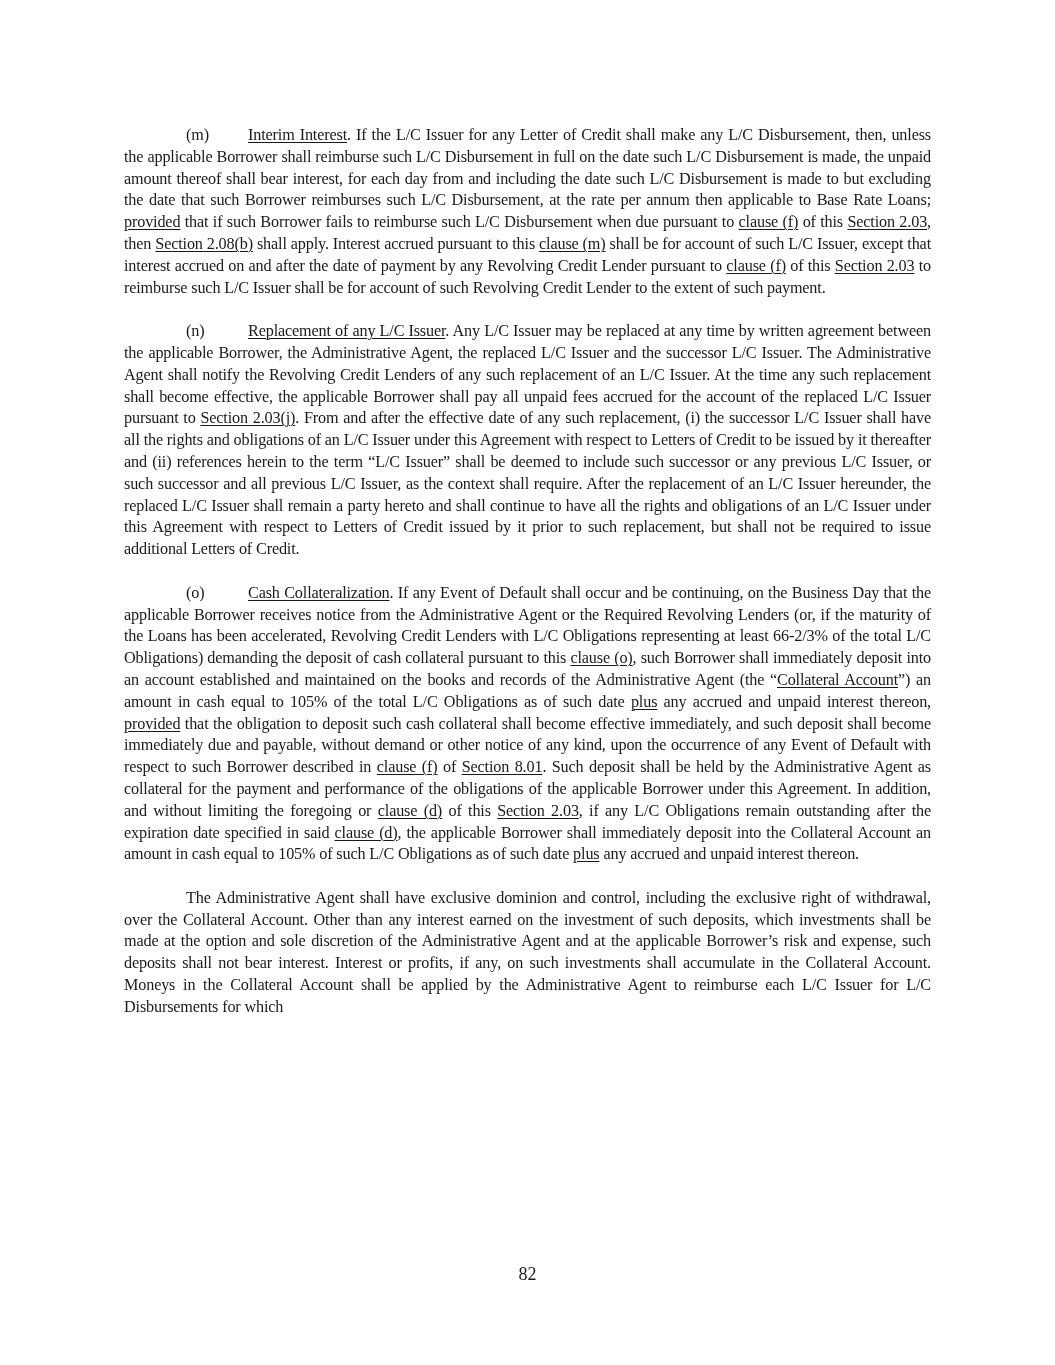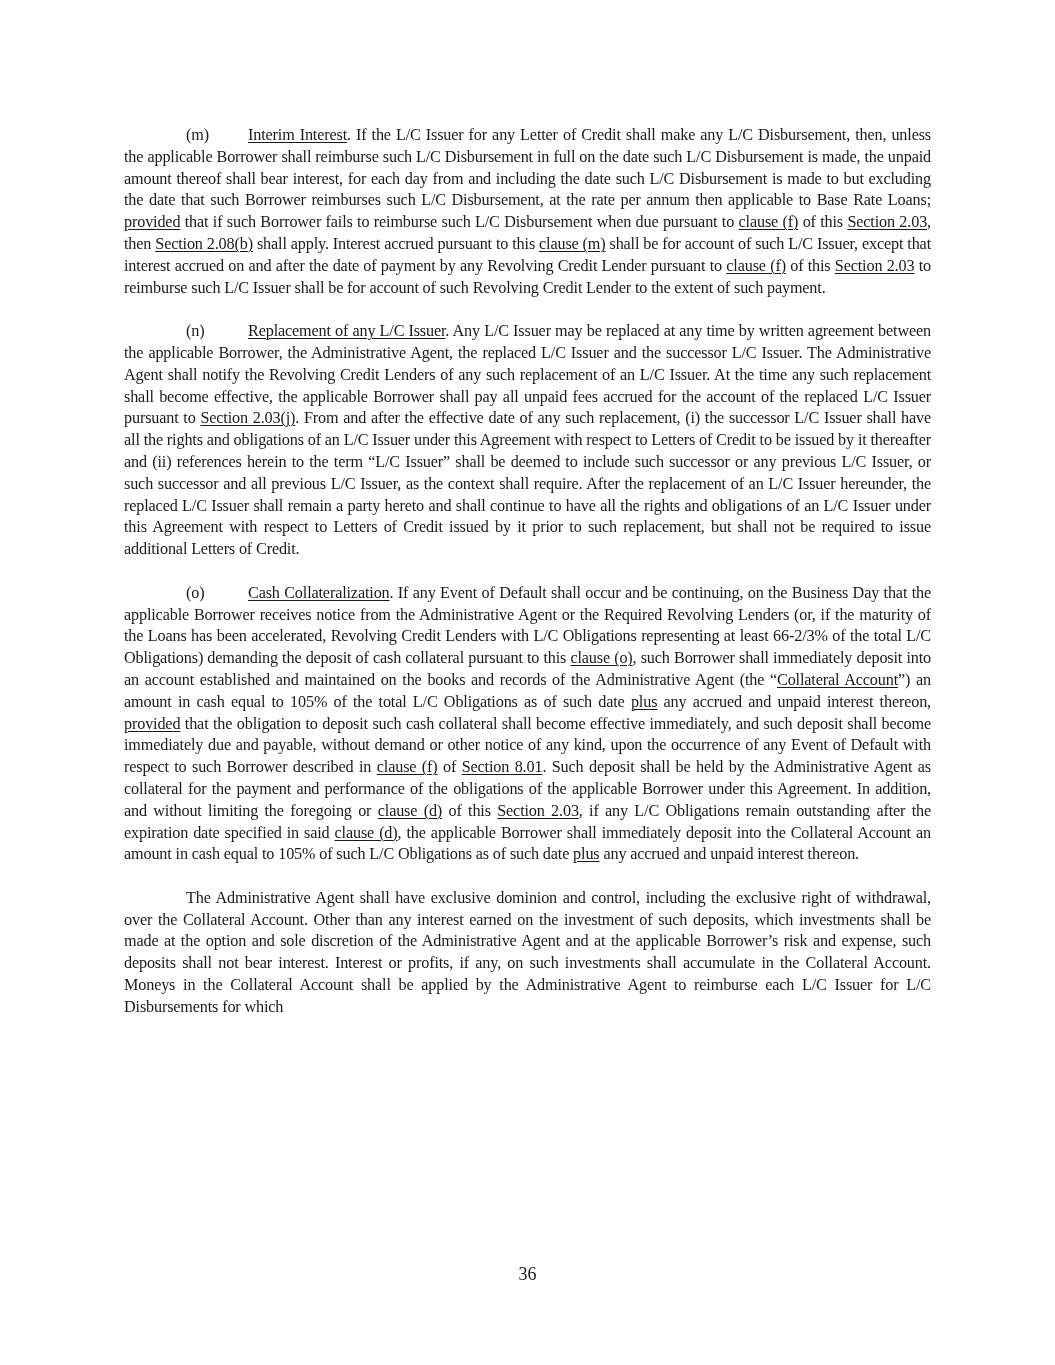--- a/index.html
+++ b/index.html
@@ -43,13 +43,13 @@
   </style>
 </head>
 <body>
 
 <div class="page" id="page">
     <p class="para indent"><span class="label">(m)</span><u>Interim Interest</u><span>.  If the L/C Issuer for any Letter of Credit shall make any L/C Disbursement, then, unless the applicable Borrower shall reimburse such L/C Disbursement in full on the date such L/C Disbursement is made, the unpaid amount thereof shall bear interest, for each day from and including the date such L/C Disbursement is made to but excluding the date that such Borrower reimburses such L/C Disbursement, at the rate per annum then applicable to Base Rate Loans; </span><u>provided</u><span> that if such Borrower fails to reimburse such L/C Disbursement when due pursuant to </span><u>clause (f)</u><span> of this </span><u>Section 2.03</u><span>, then </span><u>Section 2.08(b)</u><span> shall apply.  Interest accrued pursuant to this </span><u>clause (m)</u><span> shall be for account of such L/C Issuer, except that interest accrued on and after the date of payment by any Revolving Credit Lender pursuant to </span><u>clause (f)</u><span> of this </span><u>Section 2.03</u><span> to reimburse such L/C Issuer shall be for account of such Revolving Credit Lender to the extent of such payment.</span></p>
     <p class="para indent"><span class="label">(n)</span><u>Replacement of any L/C Issuer</u><span>.  Any L/C Issuer may be replaced at any time by written agreement between the applicable Borrower, the Administrative Agent, the replaced L/C Issuer and the successor L/C Issuer.  The Administrative Agent shall notify the Revolving Credit Lenders of any such replacement of an L/C Issuer.  At the time any such replacement shall become effective, the applicable Borrower shall pay all unpaid fees accrued for the account of the replaced L/C Issuer pursuant to </span><u>Section 2.03(j)</u><span>.  From and after the effective date of any such replacement, (i) the successor L/C Issuer shall have all the rights and obligations of an L/C Issuer under this Agreement with respect to Letters of Credit to be issued by it thereafter and (ii) references herein to the term “L/C Issuer” shall be deemed to include such successor or any previous L/C Issuer, or such successor and all previous L/C Issuer, as the context shall require.  After the replacement of an L/C Issuer hereunder, the replaced L/C Issuer shall remain a party hereto and shall continue to have all the rights and obligations of an L/C Issuer under this Agreement with respect to Letters of Credit issued by it prior to such replacement, but shall not be required to issue additional Letters of Credit.</span></p>
     <p class="para indent"><span class="label">(o)</span><u>Cash Collateralization</u><span>.  If any Event of Default shall occur and be continuing, on the Business Day that the applicable Borrower receives notice from the Administrative Agent or the Required Revolving Lenders (or, if the maturity of the Loans has been accelerated, Revolving Credit Lenders with L/C Obligations representing at least 66-2/3% of the total L/C Obligations) demanding the deposit of cash collateral pursuant to this </span><u>clause (o)</u><span>, such Borrower shall immediately deposit into an account established and maintained on the books and records of the Administrative Agent (the “</span><u>Collateral Account</u><span>”) an amount in cash equal to 105% of the total L/C Obligations as of such date </span><u>plus</u><span> any accrued and unpaid interest thereon, </span><u>provided</u><span> that the obligation to deposit such cash collateral shall become effective immediately, and such deposit shall become immediately due and payable, without demand or other notice of any kind, upon the occurrence of any Event of Default with respect to such Borrower described in </span><u>clause (f)</u><span> of </span><u>Section 8.01</u><span>.  Such deposit shall be held by the Administrative Agent as collateral for the payment and performance of the obligations of the applicable Borrower under this Agreement.  In addition, and without limiting the foregoing or </span><u>clause (d)</u><span> of this </span><u>Section 2.03</u><span>, if any L/C Obligations remain outstanding after the expiration date specified in said </span><u>clause (d)</u><span>, the applicable Borrower shall immediately deposit into the Collateral Account an amount in cash equal to 105% of such L/C Obligations as of such date </span><u>plus</u><span> any accrued and unpaid interest thereon.</span></p>
     <p class="para indent"><span>The Administrative Agent shall have exclusive dominion and control, including the exclusive right of withdrawal, over the Collateral Account.  Other than any interest earned on the investment of such deposits, which investments shall be made at the option and sole discretion of the Administrative Agent and at the applicable Borrower’s risk and expense, such deposits shall not bear interest.  Interest or profits, if any, on such investments shall accumulate in the Collateral Account.  Moneys in the Collateral Account shall be applied by the Administrative Agent to reimburse each L/C Issuer for L/C Disbursements for which</span></p>
   </div>
-<div class="page-number">36</div>
+<div class="page-number">82</div>
 
 </body></html>

